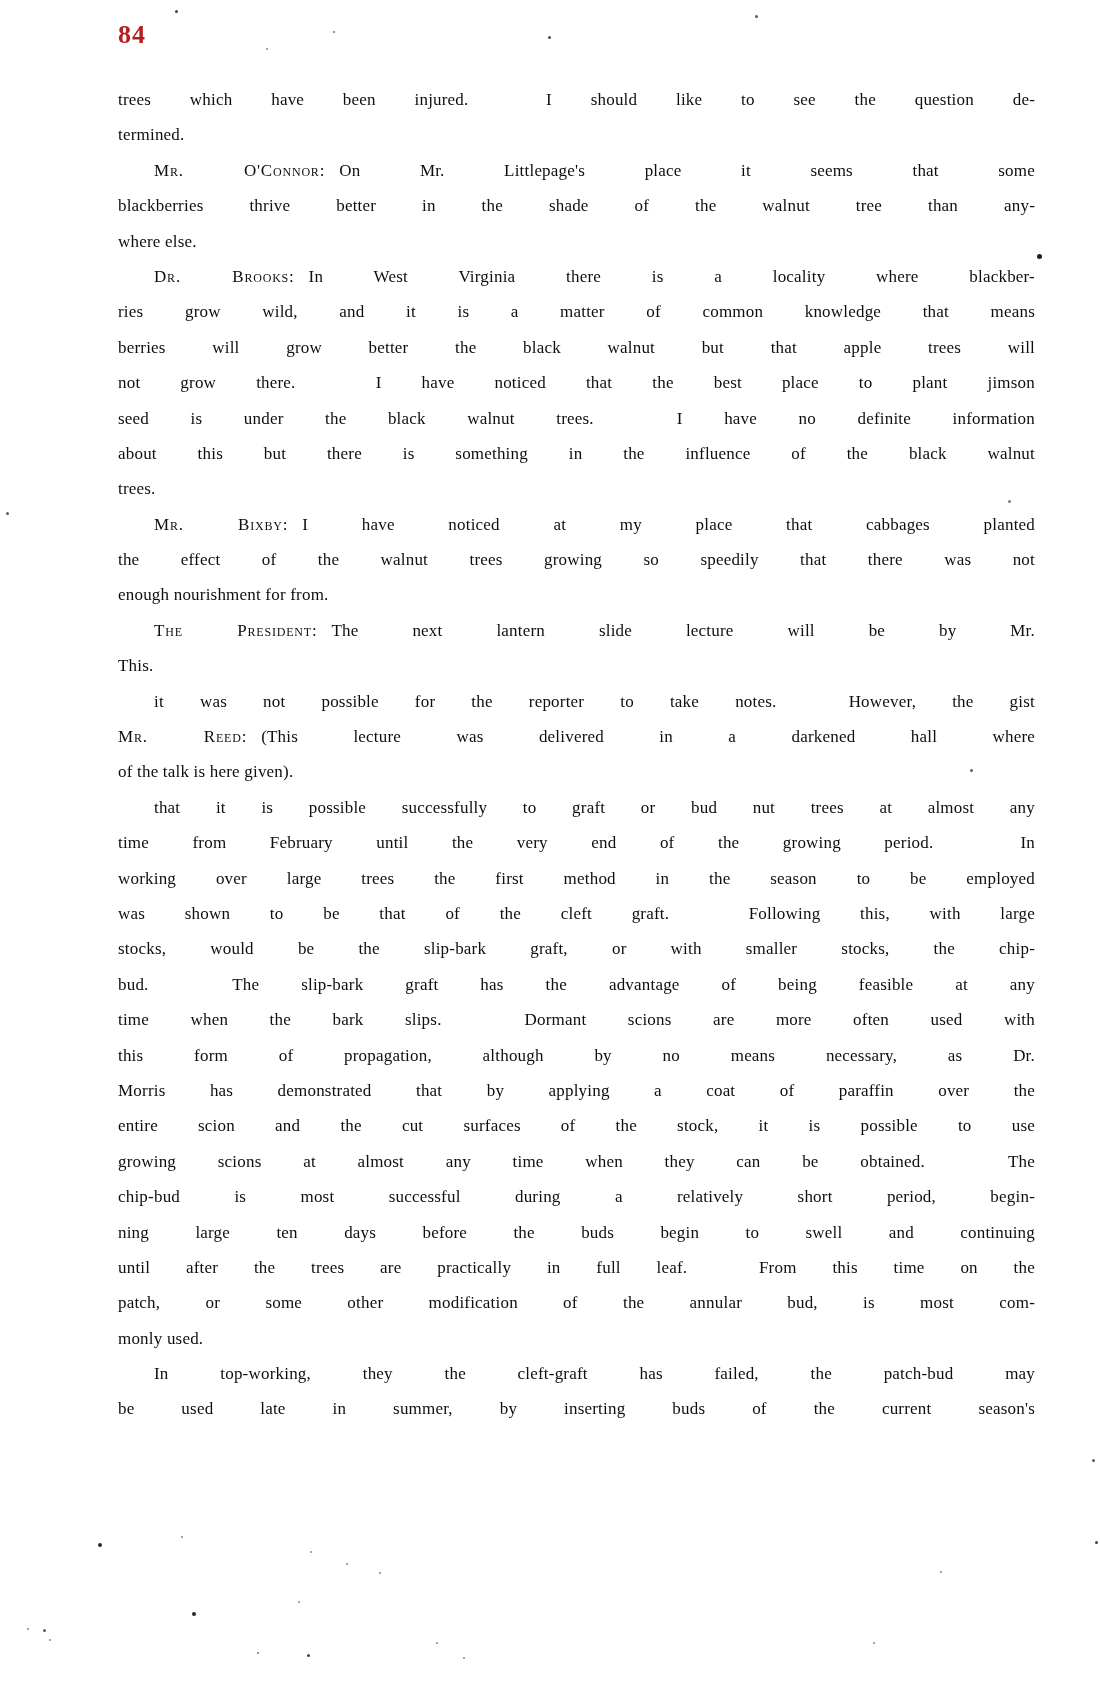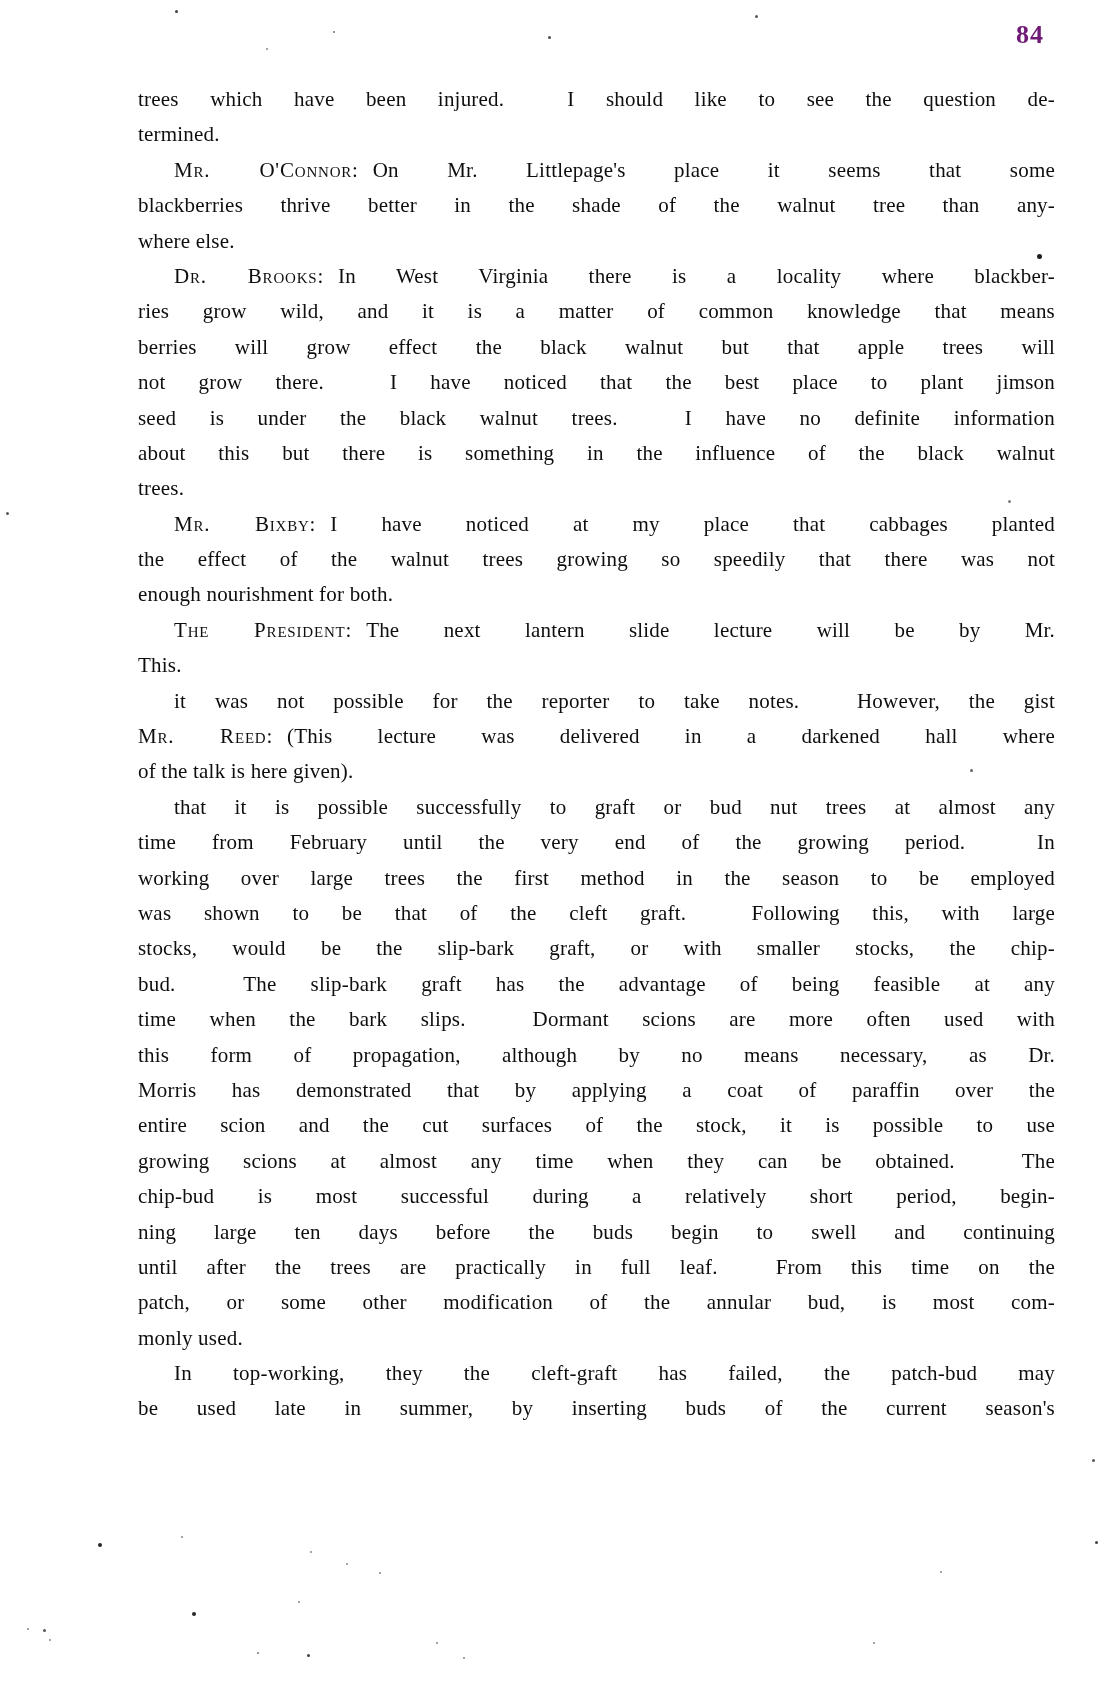--- a/index.html
+++ b/index.html
@@ -12,36 +12,35 @@
     width: 1100px;
     height: 1699px;
     background: #ffffff;
     color: #0e0e0e;
     font-family: "Liberation Serif", "DejaVu Serif", serif;
     overflow: hidden;
   }
   .page-number {
     position: absolute;
     top: 20px;
-    left: 124px;
+    left: 118px;
     width: 920px;
-    text-align: right;
+    text-align: left;
     font-size: 26px;
     font-weight: bold;
     letter-spacing: 1px;
-    color: #701a75;
+    color: #b91c1c;
   }
   .text-block {
     position: absolute;
     top: 82px;
     left: 118px;
     width: 917px;
-    font-size: 21px;
+    font-size: 17px;
     letter-spacing: 0.2px;
-    margin-left: 20px;
   }
   .para {
     margin: 0;
     padding: 0;
   }
   .line {
     line-height: 35.4px;
     height: 35.4px;
     text-align: justify;
     text-align-last: justify;
@@ -76,30 +75,30 @@
         <div class="line line-last">termined.</div>
       </div>
       <div class="para indent">
         <div class="line"><span class="speaker">Mr. O'Connor:</span>On Mr. Littlepage's place it seems that some</div>
         <div class="line">blackberries thrive better in the shade of the walnut tree than any-</div>
         <div class="line line-last">where else.</div>
       </div>
       <div class="para indent">
         <div class="line"><span class="speaker">Dr. Brooks:</span>In West Virginia there is a locality where blackber-</div>
         <div class="line">ries grow wild, and it is a matter of common knowledge that means</div>
-        <div class="line">berries will grow effect the black walnut but that apple trees will</div>
+        <div class="line">berries will grow better the black walnut but that apple trees will</div>
         <div class="line">not grow there.  I have noticed that the best place to plant jimson</div>
         <div class="line">seed is under the black walnut trees.  I have no definite information</div>
         <div class="line">about this but there is something in the influence of the black walnut</div>
         <div class="line line-last">trees.</div>
       </div>
       <div class="para indent">
         <div class="line"><span class="speaker">Mr. Bixby:</span>I have noticed at my place that cabbages planted</div>
         <div class="line">the effect of the walnut trees growing so speedily that there was not</div>
-        <div class="line line-last">enough nourishment for both.</div>
+        <div class="line line-last">enough nourishment for from.</div>
       </div>
       <div class="para indent">
         <div class="line"><span class="speaker">The President:</span>The next lantern slide lecture will be by Mr.</div>
         <div class="line line-last">This.</div>
       </div>
       <div class="para indent">
         <div class="line">it was not possible for the reporter to take notes.  However, the gist</div>
         <div class="line"><span class="speaker">Mr. Reed:</span>(This lecture was delivered in a darkened hall where</div>
         <div class="line line-last">of the talk is here given).</div>
       </div>

